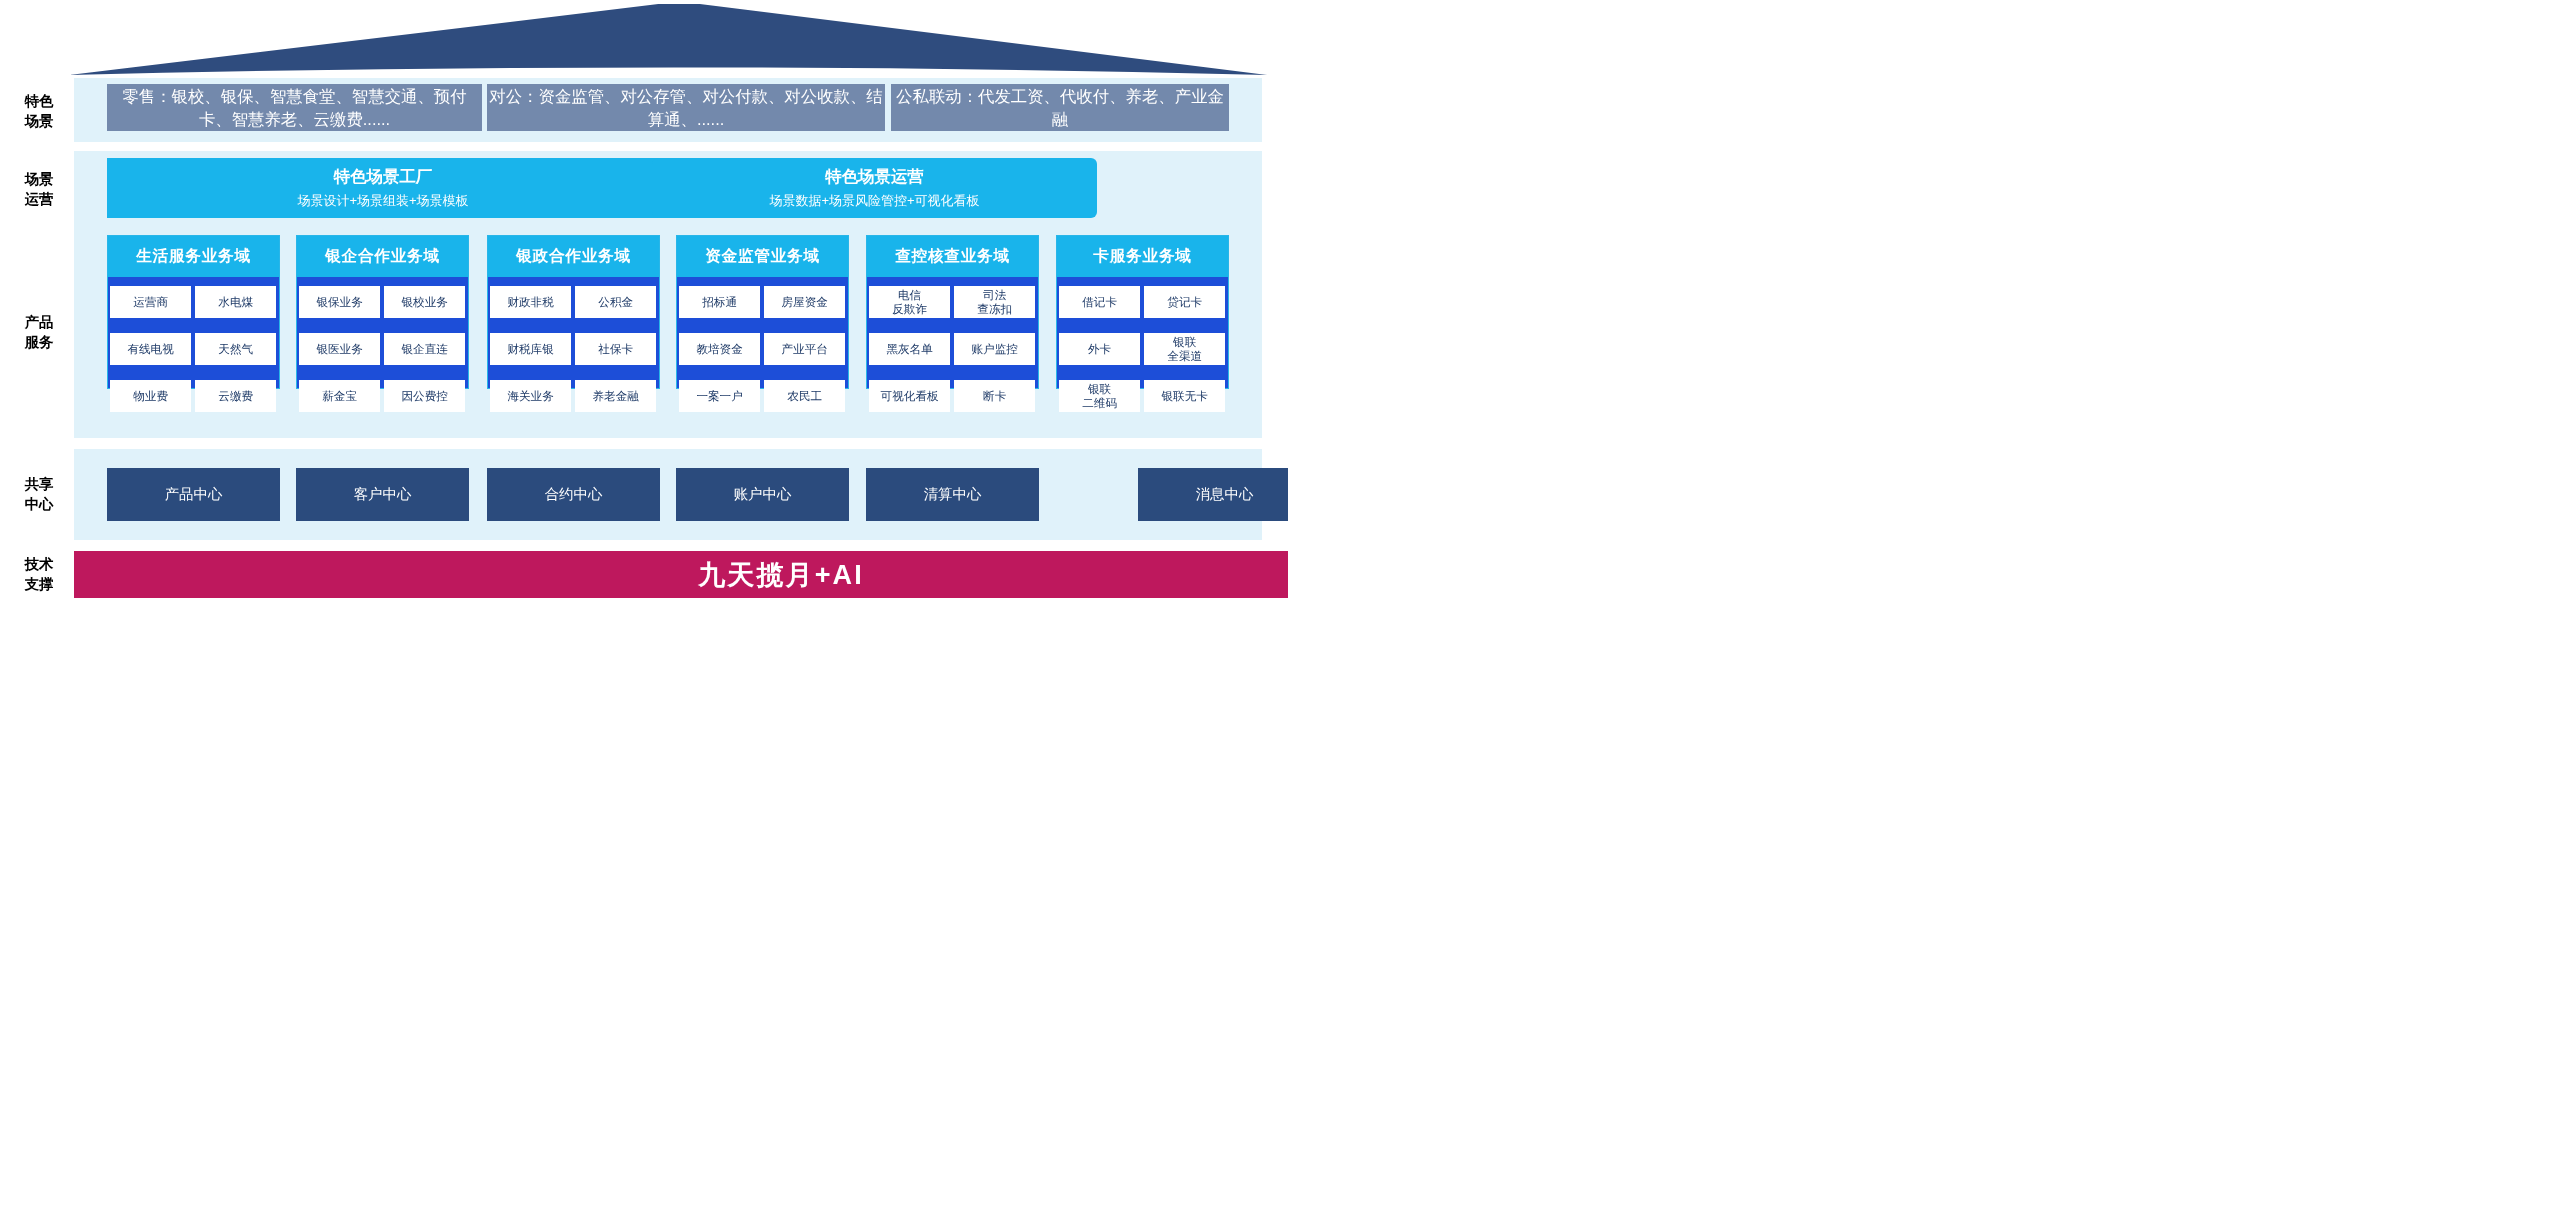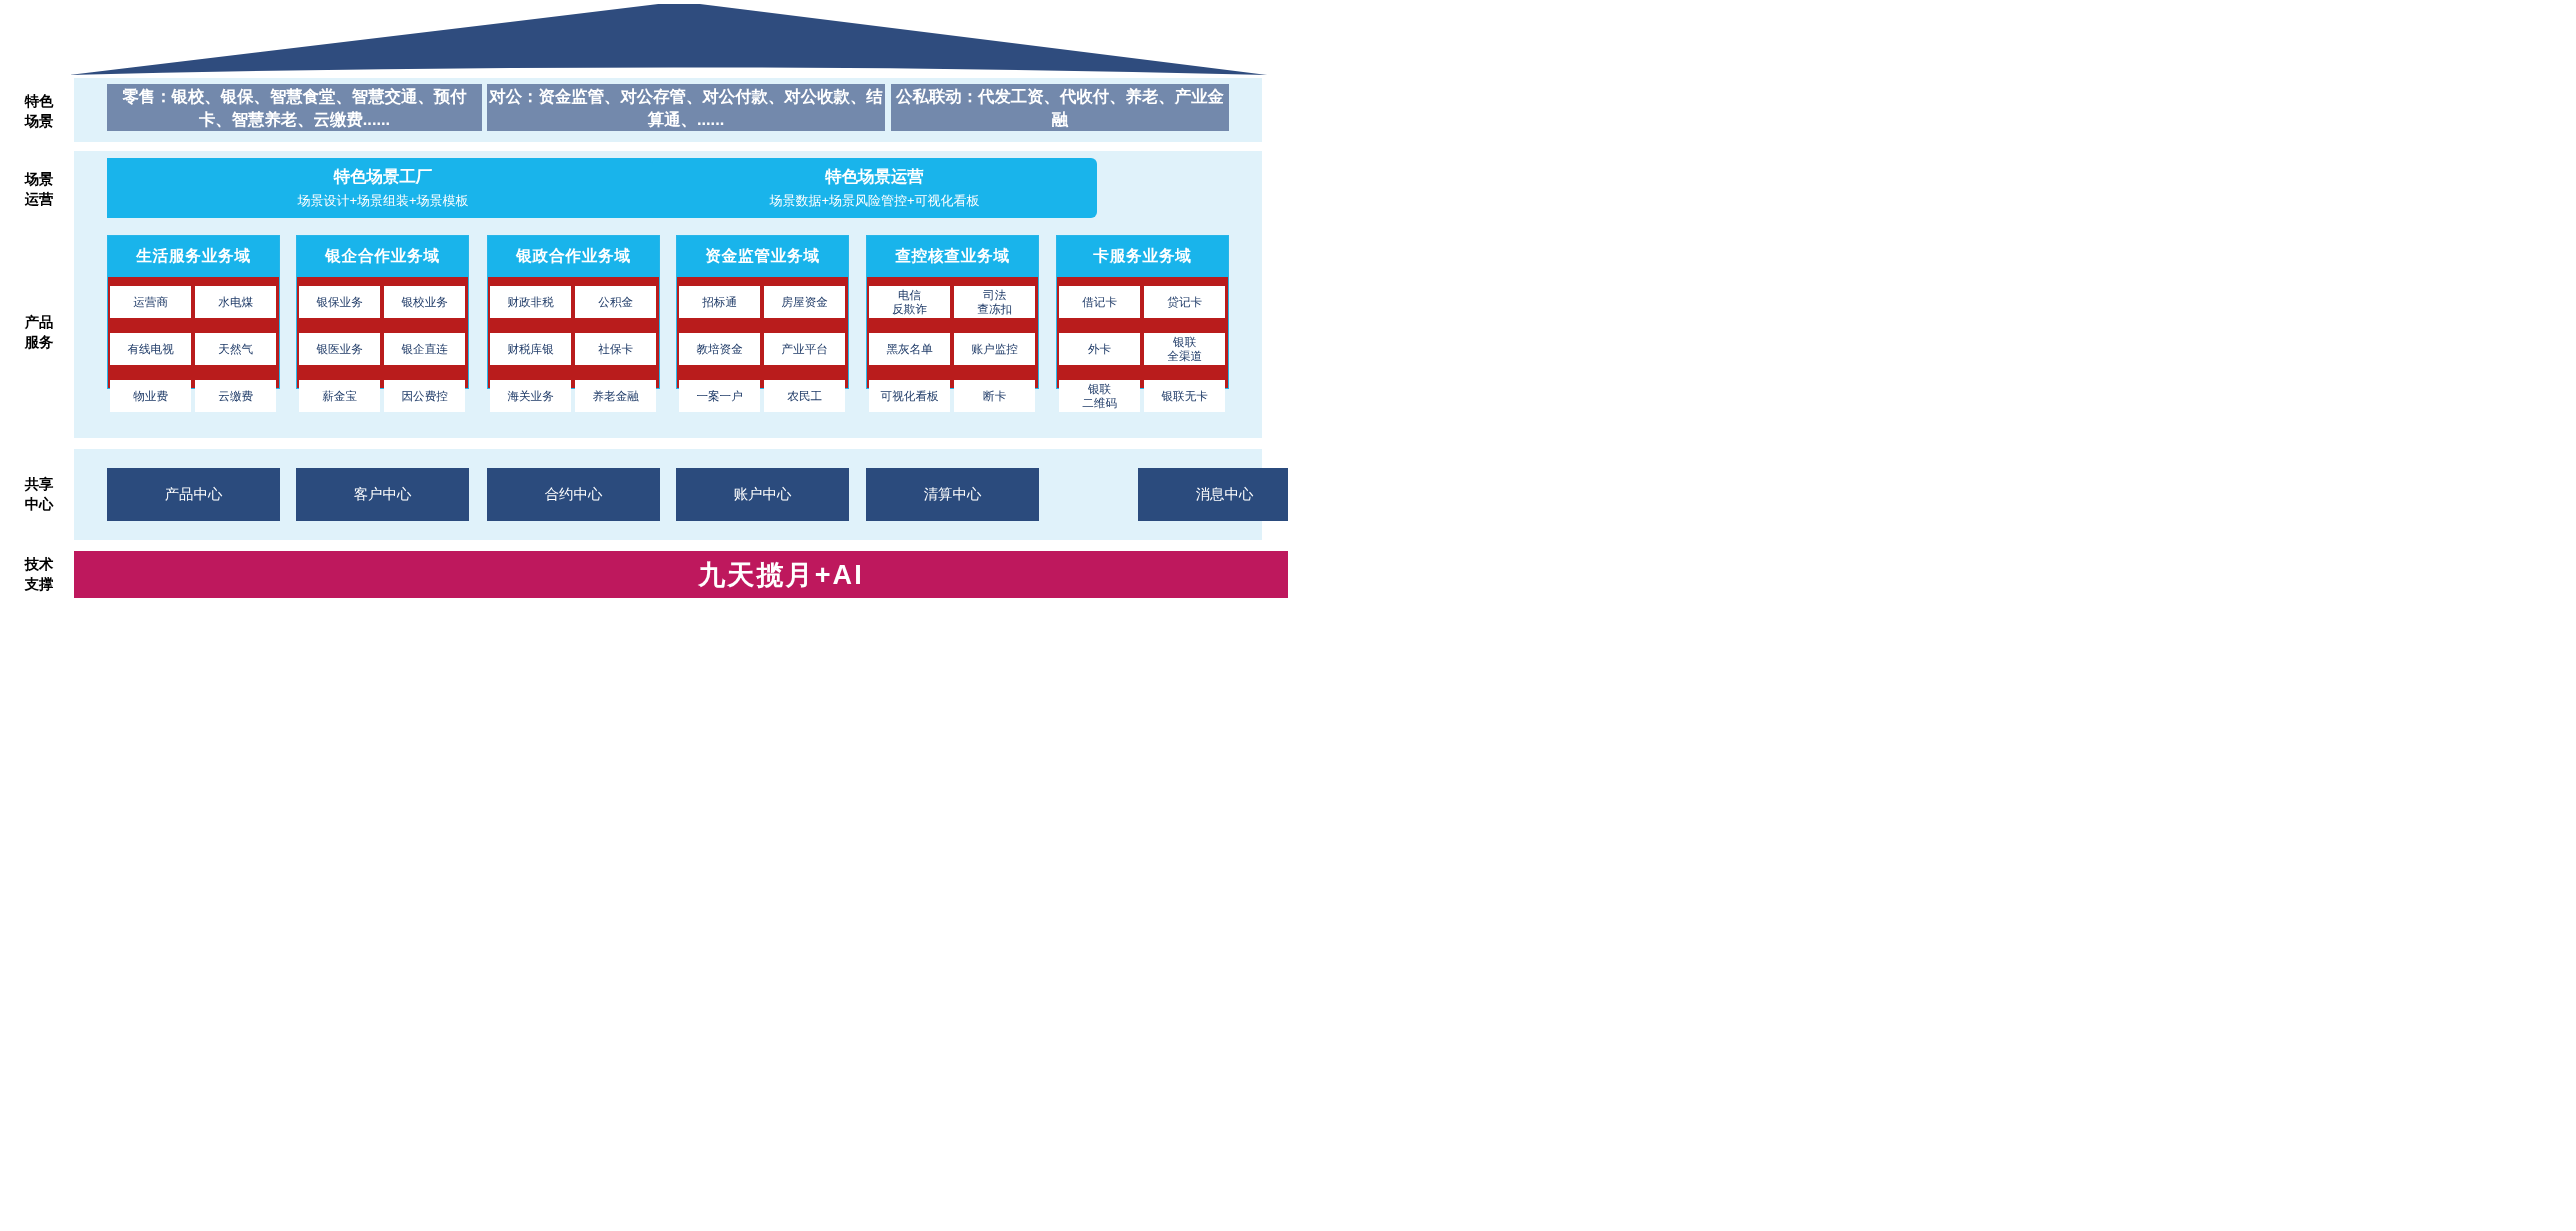--- a/index.html
+++ b/index.html
@@ -14,31 +14,31 @@
   
   .side-label{position:absolute;left:20.5px;width:33px;text-align:right;color:#000000;
         font-size:14.4px;font-weight:bold;line-height:1.4;word-break:break-all;}
 
   
   .band{position:absolute;left:74px;width:1188px;background:#E0F2FA;}
 
   
   .scene-box{position:absolute;top:84px;height:47px;background:#7389AC;color:#ffffff;
         display:flex;align-items:center;justify-content:center;text-align:center;
-        font-size:16.4px;line-height:1.35;padding:0 0;box-sizing:border-box;font-weight:bold;}
+        font-size:16.4px;line-height:1.35;padding:0 0;box-sizing:border-box;}
 
   
   .op-box{position:absolute;top:158px;height:60px;background:#19B4EB;color:#ffffff;
         display:flex;flex-direction:column;align-items:center;justify-content:space-evenly;
         text-align:center;box-sizing:border-box;padding:2.7px 0;}
   .op-title{font-size:16.4px;font-weight:bold;}
   .op-sub{font-size:13px;}
 
   
-  .card{position:absolute;top:235px;width:173px;height:154px;background:#b91c1c;
+  .card{position:absolute;top:235px;width:173px;height:154px;background:#1d4ed8;
         border:1.4px solid #29B6E8;box-sizing:border-box;}
   .card-header{height:41px;background:#19B4EB;color:#ffffff;display:flex;align-items:center;
         justify-content:center;font-size:15.7px;font-weight:bold;letter-spacing:0.7px;}
   .card-body{display:grid;grid-template-columns:81px 81px;grid-auto-rows:31.5px;
         column-gap:4.1px;row-gap:15.7px;padding:9px 2.1px;}
   .cell{background:#ffffff;color:#1E3A67;display:flex;align-items:center;justify-content:center;
         text-align:center;font-size:11.6px;line-height:1.2;white-space:pre-line;}
 
   
   .center-box{position:absolute;top:468px;width:173px;height:53px;background:#2B4B7D;

